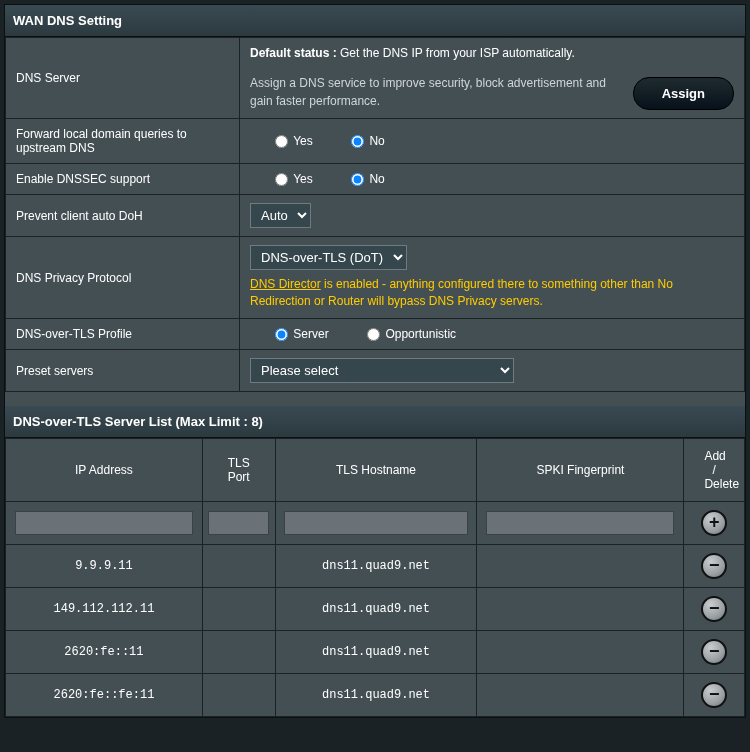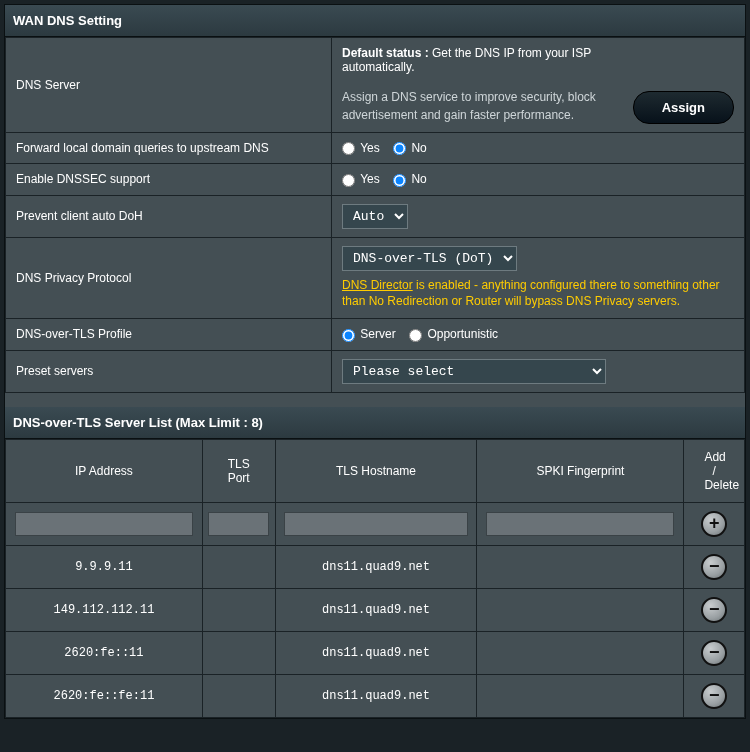--- a/index.html
+++ b/index.html
@@ -28,21 +28,21 @@
     border-collapse: collapse;
   }
   table.settings td {
     border: 1px solid #1a2226;
     padding: 8px 10px;
     vertical-align: middle;
     background: #444f54;
     color: #fff;
   }
   table.settings td.label-cell {
-    width: 326px;
+    width: 234px;
     font-size: 12px;
   }
   .default-status-row td {
     padding: 12px 10px;
   }
   .default-label { font-weight: bold; }
   .sub-desc {
     color: #cfd6d9;
     font-size: 12px;
     margin-top: 14px;
@@ -62,32 +62,33 @@
     font-weight: bold;
     font-size: 13px;
     padding: 8px 28px;
     border-radius: 16px;
     cursor: pointer;
   }
   .radio-group label {
     margin-right: 10px;
     font-size: 12px;
     cursor: pointer;
+    margin-left: 25px;
   }
   input[type=radio] {
     accent-color: #0a84ff;
     vertical-align: middle;
     margin-right: 2px;
   }
   select.dark {
     background: #35464d;
     color: #fff;
     border: 1px solid #6e7b80;
     padding: 3px 6px;
-    font-family: Liberation Mono, monospace;
+    font-family: Liberation Sans, sans-serif;
     font-size: 13px;
   }
   .warn {
     color: #ffcc00;
     font-size: 12px;
     margin-top: 6px;
     display: block;
     line-height: 1.4;
   }
   .warn a { color: #ffcc00; text-decoration: underline; cursor: pointer; }

